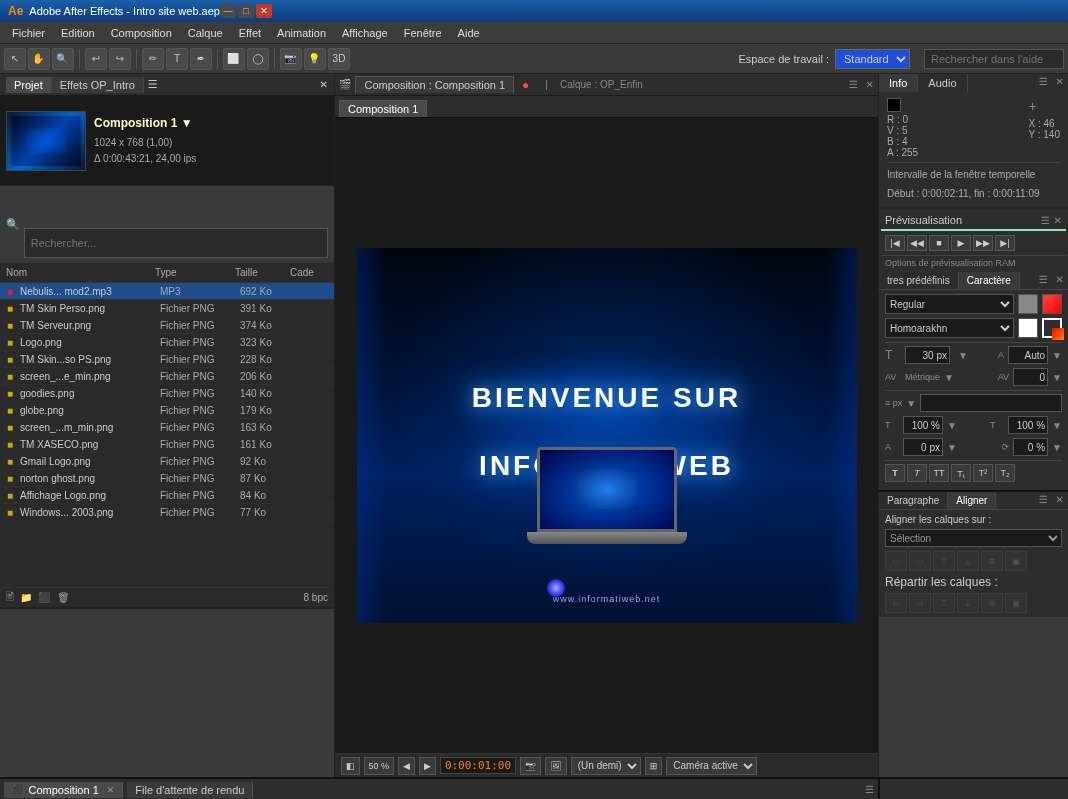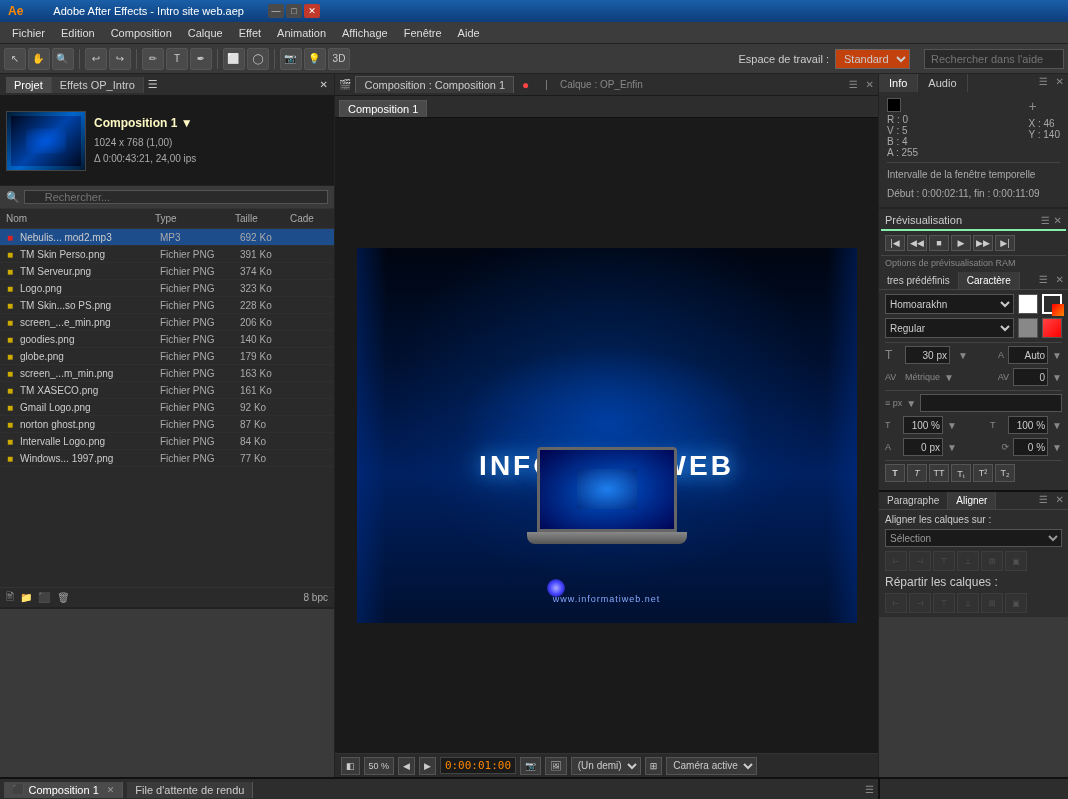--- a/index.html
+++ b/index.html
@@ -1,35 +1,35 @@
 <!DOCTYPE html>
 <html><head>
   <meta charset="utf-8">
   <style>
     * { box-sizing: border-box; margin: 0; padding: 0; }
     body { font-family: Arial, sans-serif; font-size: 11px; background: #3a3a3a; color: #ccc; overflow: hidden; width: 1068px; height: 799px; }
     
     
-    #titlebar { background: linear-gradient(to bottom, #1a5fa8, #0d3d7a); height: 22px; display: flex; align-items: center; padding: 0 8px; color: white; font-size: 11px; gap: 24px; }
+    #titlebar { background: linear-gradient(to bottom, #1a5fa8, #0d3d7a); height: 22px; display: flex; align-items: center; padding: 0 8px; color: white; font-size: 11px; }
     #titlebar .win-btns { display: flex; gap: 2px; }
     #titlebar .win-btn { width: 16px; height: 14px; font-size: 9px; display: flex; align-items: center; justify-content: center; cursor: pointer; border-radius: 2px; }
     .btn-min { background: #4a4a4a; color: #ccc; }
     .btn-max { background: #4a4a4a; color: #ccc; }
     .btn-close { background: #c0392b; color: white; }
 
     
     #menubar { background: #3c3c3c; height: 22px; display: flex; align-items: center; padding: 0 4px; border-bottom: 1px solid #222; }
     .menu-item { padding: 2px 8px; cursor: pointer; color: #ddd; font-size: 11px; }
 
     
     #toolbar { background: #3a3a3a; height: 30px; display: flex; align-items: center; padding: 0 4px; border-bottom: 1px solid #222; gap: 2px; }
     .tool-btn { width: 22px; height: 22px; background: #4a4a4a; border: 1px solid #555; border-radius: 2px; cursor: pointer; display: flex; align-items: center; justify-content: center; font-size: 10px; color: #ccc; }
     .tool-separator { width: 1px; height: 20px; background: #555; margin: 0 3px; }
     .workspace-label { color: #ccc; font-size: 11px; margin-left: auto; }
-    .workspace-select { background: #c2410c; border: 1px solid #666; color: #ccc; font-size: 11px; padding: 1px 4px; height: 20px; }
+    .workspace-select { background: #1d4ed8; border: 1px solid #666; color: #ccc; font-size: 11px; padding: 1px 4px; height: 20px; }
     .search-box { background: #2a2a2a; border: 1px solid #555; color: #ccc; font-size: 11px; padding: 1px 6px; height: 20px; width: 140px; margin-left: 8px; }
 
     
     #main-layout { display: flex; height: calc(799px - 74px - 22px); }
 
     
     #left-panel { width: 335px; display: flex; flex-direction: column; background: #3a3a3a; border-right: 1px solid #222; }
     
     #project-panel { height: 535px; display: flex; flex-direction: column; border-bottom: 2px solid #222; }
     .panel-header { background: #2d2d2d; height: 22px; display: flex; align-items: center; padding: 0 6px; border-bottom: 1px solid #1a1a1a; font-size: 11px; color: #ccc; }
@@ -39,21 +39,21 @@
     .panel-menu { cursor: pointer; margin-left: 4px; }
 
     
     #preview-thumb { background: #1a1a1a; height: 90px; display: flex; align-items: center; padding: 6px; gap: 8px; border-bottom: 1px solid #222; }
     .thumb-img { width: 80px; height: 60px; background: linear-gradient(135deg, #001a33, #0066cc, #001a33); border: 1px solid #444; display: flex; align-items: center; justify-content: center; }
     .thumb-info { font-size: 10px; color: #aaa; line-height: 1.6; }
     .thumb-info .comp-name { font-size: 12px; color: #fef9c3; font-weight: bold; margin-bottom: 2px; }
 
     
     .project-search { padding: 4px 6px; background: #3a3a3a; border-bottom: 1px solid #333; display: flex; align-items: center; gap: 4px; }
-    .project-search input { background: #2a2a2a; border: 1px solid #555; color: #ccc; font-size: 11px; padding: 1px 20px; height: 14px; flex: 1; }
+    .project-search input { background: #2a2a2a; border: 1px solid #555; color: #ccc; font-size: 11px; padding: 1px 6px; height: 30px; flex: 1; margin-top: 38px; }
 
     
     .file-list-header { display: flex; background: #2a2a2a; height: 20px; align-items: center; border-bottom: 1px solid #333; font-size: 10px; color: #aaa; }
     .col-name { width: 155px; padding-left: 6px; cursor: pointer; }
     .col-type { width: 80px; cursor: pointer; }
     .col-size { width: 55px; cursor: pointer; }
     .col-cad { width: 30px; cursor: pointer; }
     .file-list { flex: 1; overflow-y: auto; background: #2a2a2a; }
     .file-row { display: flex; height: 17px; align-items: center; cursor: pointer; border-bottom: 1px solid #2f2f2f; }
     .file-row.selected { background: #1e4d8c; }
@@ -300,27 +300,27 @@
     <div class="file-size">92 Ko</div>
   </div>
           <div class="file-row">
     <div class="file-icon" style="color:#ccaa00; font-size:10px;">■</div>
     <div class="file-name">norton ghost.png</div>
     <div class="file-type">Fichier PNG</div>
     <div class="file-size">87 Ko</div>
   </div>
           <div class="file-row">
     <div class="file-icon" style="color:#ccaa00; font-size:10px;">■</div>
-    <div class="file-name">Intervalle Logo.png</div>
+    <div class="file-name">Affichage Logo.png</div>
     <div class="file-type">Fichier PNG</div>
     <div class="file-size">84 Ko</div>
   </div>
           <div class="file-row">
     <div class="file-icon" style="color:#ccaa00; font-size:10px;">■</div>
-    <div class="file-name">Windows... 1997.png</div>
+    <div class="file-name">Windows... 2003.png</div>
     <div class="file-type">Fichier PNG</div>
     <div class="file-size">77 Ko</div>
   </div>
         </div>
 
       <div class="panel-bottom">
         <span>🖹</span>
         <span>📁</span>
         <span>⬛</span>
         <span>🗑</span>
@@ -346,20 +346,21 @@
         Composition 1
       </div>
     </div>
 
     <div id="viewport">
       <div class="viewport-content">
         <div class="viewport-glow"></div>
 
         <div style="position:absolute; inset:0; background: radial-gradient(ellipse at 50% 40%, rgba(0,80,200,0.3) 0%, transparent 60%);"></div>
 
+        <div class="viewport-text1">BIENVENUE SUR</div>
         <div class="viewport-text2">INFORMATIWEB</div>
 
         <div class="viewport-laptop">
           <div class="laptop-screen">
             <div style="width:100%; height:100%; background: radial-gradient(ellipse at center, rgba(0,100,255,0.5) 0%, rgba(0,0,80,0.9) 100%); display:flex; align-items:center; justify-content:center;">
               <div style="width:60px; height:40px; background: radial-gradient(ellipse, rgba(50,150,255,0.6), rgba(0,30,100,0.4));"></div>
             </div>
           </div>
           <div class="laptop-base"></div>
         </div>
@@ -443,34 +444,34 @@
       <div class="char-tabs">
         <div class="char-tab">tres prédéfinis</div>
         <div class="char-tab active">Caractère</div>
         <span style="margin-left:auto; font-size:10px; cursor:pointer; color:#888; padding:2px 4px;">☰</span>
         <span style="font-size:10px; cursor:pointer; color:#888; padding:2px 4px;">✕</span>
       </div>
       <div class="char-content">
 
         <div class="char-row">
           <select class="char-select">
+            <option>Regular</option>
+          </select>
+          <div style="width:20px; height:20px; background:#888; border:1px solid #555;"></div>
+          <div style="width:20px; height:20px; background: linear-gradient(135deg, #ff4444, #ff0000); border:1px solid #555;"></div>
+        </div>
+
+        <div class="char-row">
+          <select class="char-select">
             <option>Homoarakhn</option>
           </select>
           <div style="width:20px; height:20px; background:#fff; border:1px solid #555;"></div>
           <div style="width:20px; height:20px; background:transparent; border:2px solid #fff; position:relative;">
             <div style="position:absolute; bottom:-4px; right:-4px; width:12px; height:12px; background: linear-gradient(135deg, #ff0000, #ff8800);"></div>
           </div>
-        </div>
-
-        <div class="char-row">
-          <select class="char-select">
-            <option>Regular</option>
-          </select>
-          <div style="width:20px; height:20px; background:#888; border:1px solid #555;"></div>
-          <div style="width:20px; height:20px; background: linear-gradient(135deg, #ff4444, #ff0000); border:1px solid #555;"></div>
         </div>
         <div class="char-divider"></div>
 
         <div class="char-row">
           <span class="char-label" style="font-size:12px;">T</span>
           <input class="char-input" type="text" value="30 px" style="">
           <span style="margin-left:4px; font-size:10px; color:#888;">▼</span>
           <span style="margin-left:auto; font-size:9px; color:#888;">A</span>
           <input class="char-input" type="text" value="Auto" style="width: 40px;">
           <span style="font-size:10px; color:#888;">▼</span>

